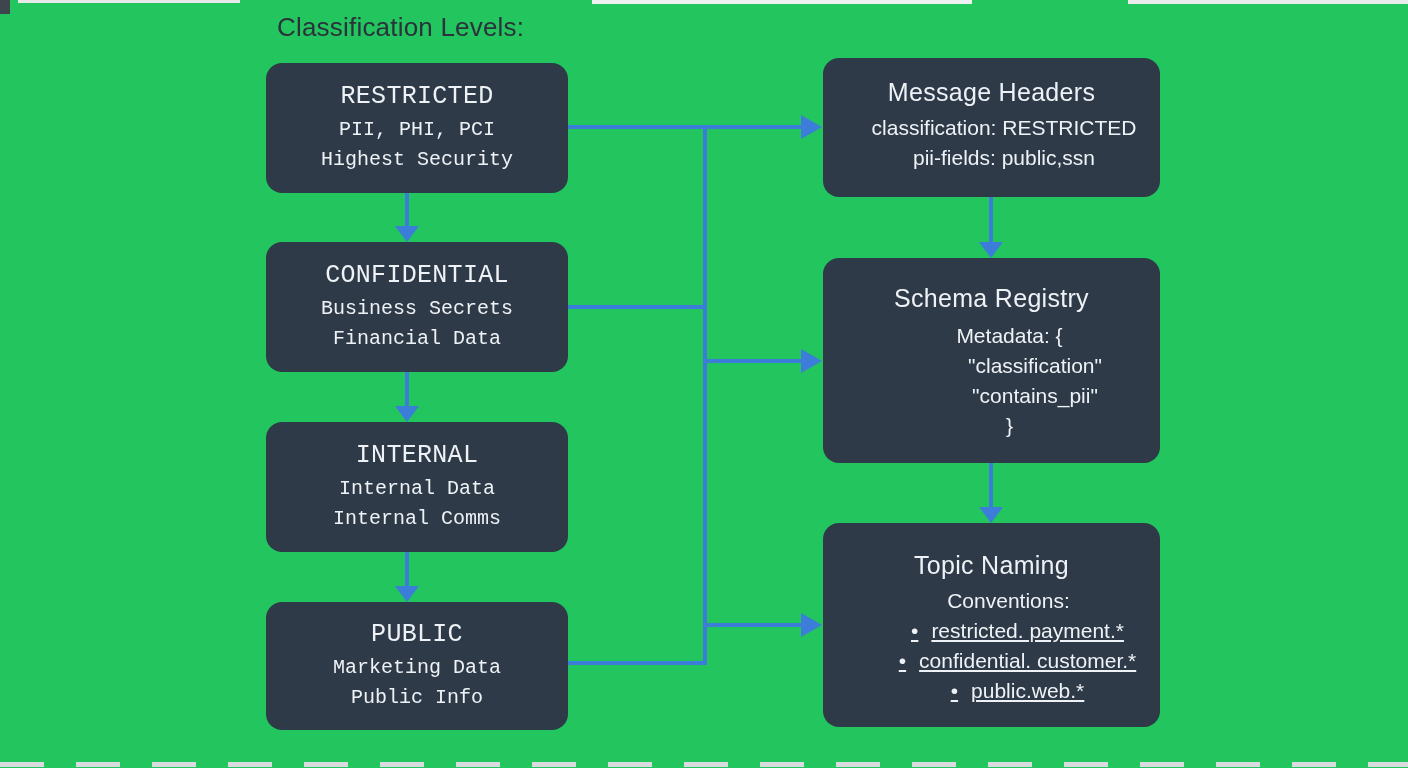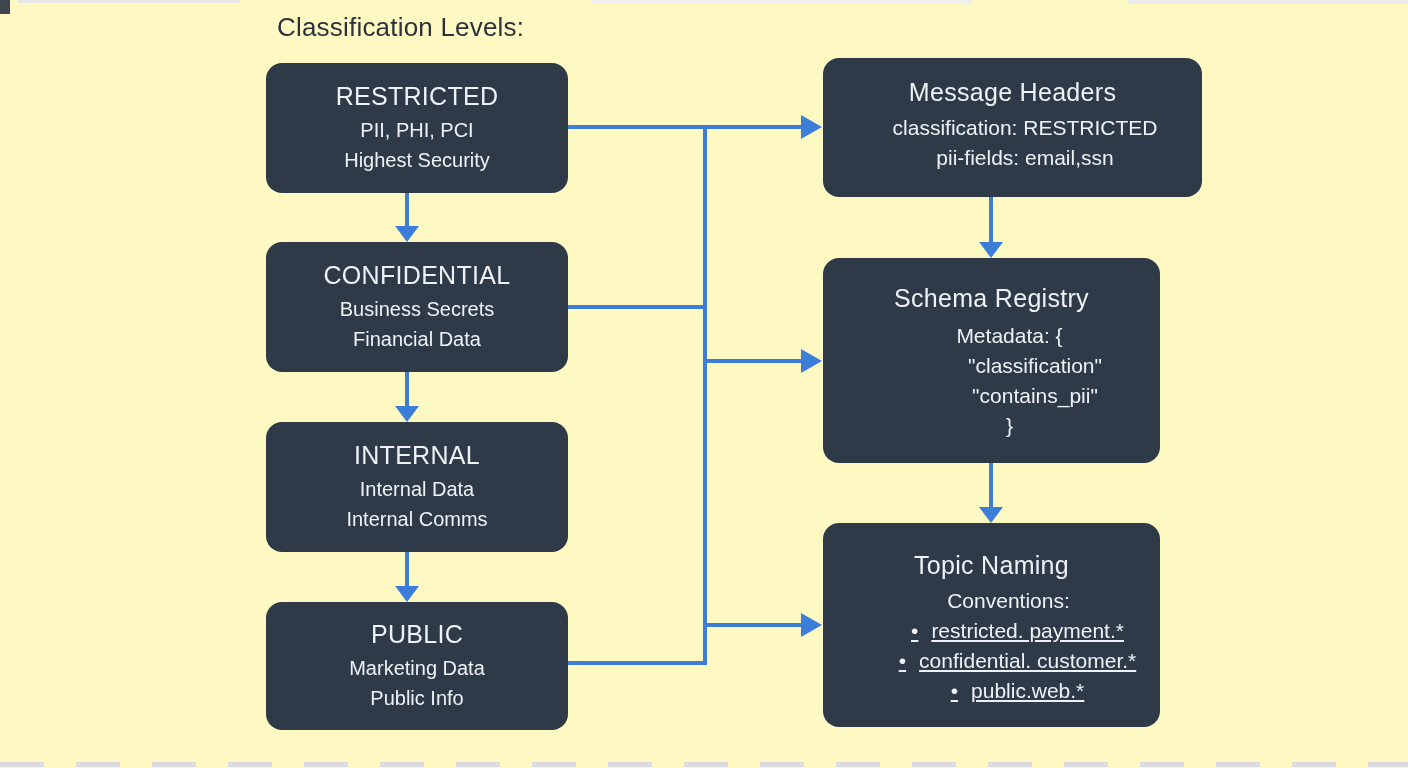--- a/index.html
+++ b/index.html
@@ -3,34 +3,34 @@
 <meta charset="utf-8">
 <style>
   :root{
     --box-bg:#2e3a47;
     --accent:#3b7dd8;
     --heading-color:#2b323b;
     --box-text:#eef2f7;
   }
   html,body{margin:0;padding:0;background:#ffffff;}
   .canvas{
-    position:relative;width:1408px;height:768px;background:#fef9c3;overflow:hidden;
+    position:relative;width:1408px;height:768px;background:#22c55e;overflow:hidden;
     font-family:"Liberation Sans", sans-serif;
   }
   .heading{
     position:absolute;font-size:26px;font-weight:500;color:var(--heading-color);
     letter-spacing:.2px;white-space:nowrap;
   }
   .node{
     position:absolute;background:var(--box-bg);border-radius:16px;color:var(--box-text);
     box-sizing:border-box;
   }
   .node-title{font-size:25px;font-weight:400;letter-spacing:.3px;text-align:center;}
   .node-line{font-size:20px;line-height:30px;text-align:center;}
-  .left-node{display:flex;flex-direction:column;justify-content:center;align-items:center;}
+  .left-node{display:flex;flex-direction:column;justify-content:center;align-items:center;font-family:Liberation Mono, monospace;}
   .left-node .node-title{margin-bottom:4px;}
   .rt-line{font-size:21px;line-height:30px;text-align:center;white-space:pre;}
   .mh-title{margin-top:20px;margin-bottom:6px;}
   .mh-line{padding-left:25px;}
   .sr-title{margin-top:26px;margin-bottom:8px;}
   .sr-line{padding-left:36px;}
   .sr-indent{padding-left:87px;}
   .tn-title{margin-top:28px;margin-bottom:6px;}
   .tn-conv{padding-left:34px;}
   .tn-list{margin:0;padding:0 0 0 52px;list-style:none;}
@@ -76,24 +76,24 @@
     <div class="node-line">Internal Data</div>
     <div class="node-line">Internal Comms</div>
   </div>
 
   <div class="node left-node" style="left:266px;top:602px;width:302px;height:128px">
     <div class="node-title">PUBLIC</div>
     <div class="node-line">Marketing Data</div>
     <div class="node-line">Public Info</div>
   </div>
 
-  <div class="node" style="left:823px;top:58px;width:379px;height:139px">
+  <div class="node" style="left:823px;top:58px;width:337px;height:139px">
     <div class="node-title mh-title">Message Headers</div>
     <div class="rt-line mh-line">classification: RESTRICTED</div>
-    <div class="rt-line mh-line">pii-fields: email,ssn</div>
+    <div class="rt-line mh-line">pii-fields: public,ssn</div>
   </div>
 
   <div class="node" style="left:823px;top:258px;width:337px;height:205px">
     <div class="node-title sr-title">Schema Registry</div>
     <div class="rt-line sr-line">Metadata: {</div>
     <div class="rt-line sr-indent">"classification"</div>
     <div class="rt-line sr-indent">"contains_pii"</div>
     <div class="rt-line sr-line">}</div>
   </div>
 

